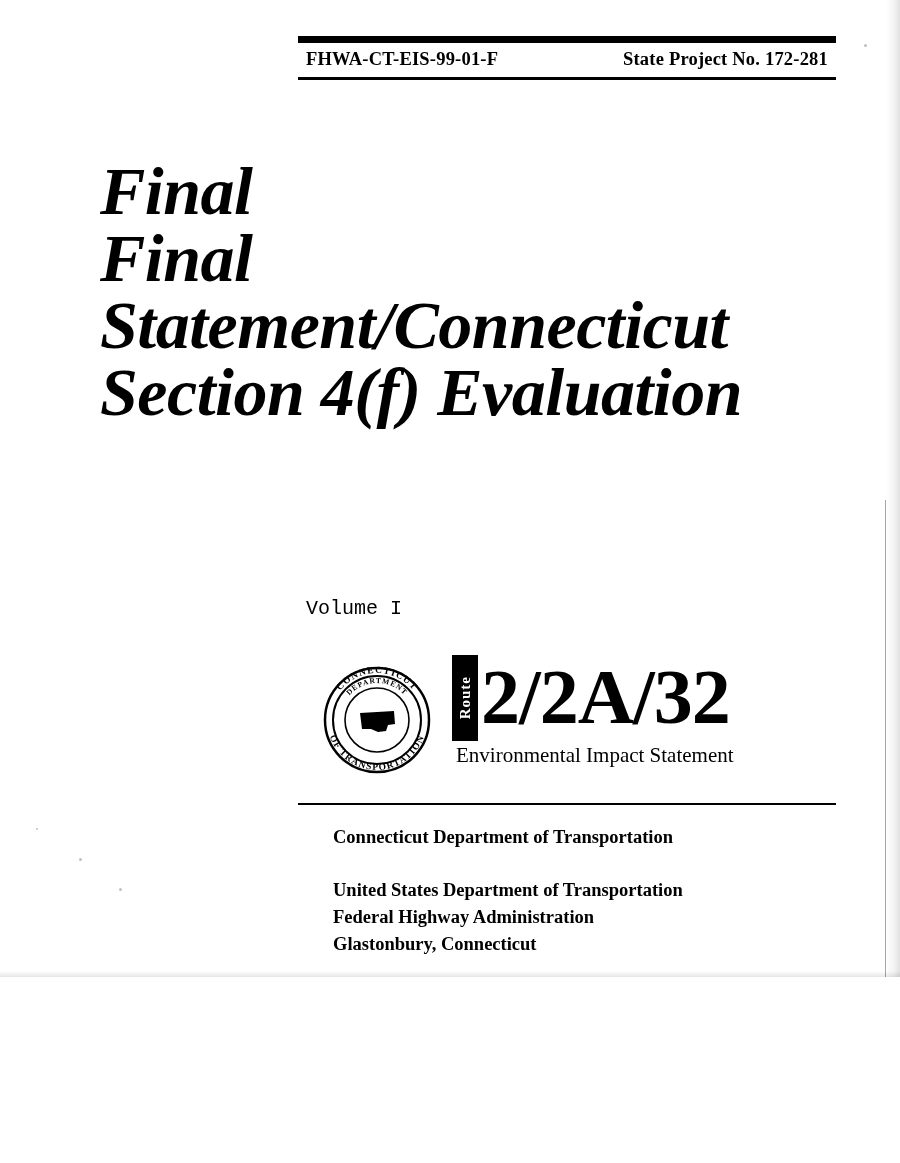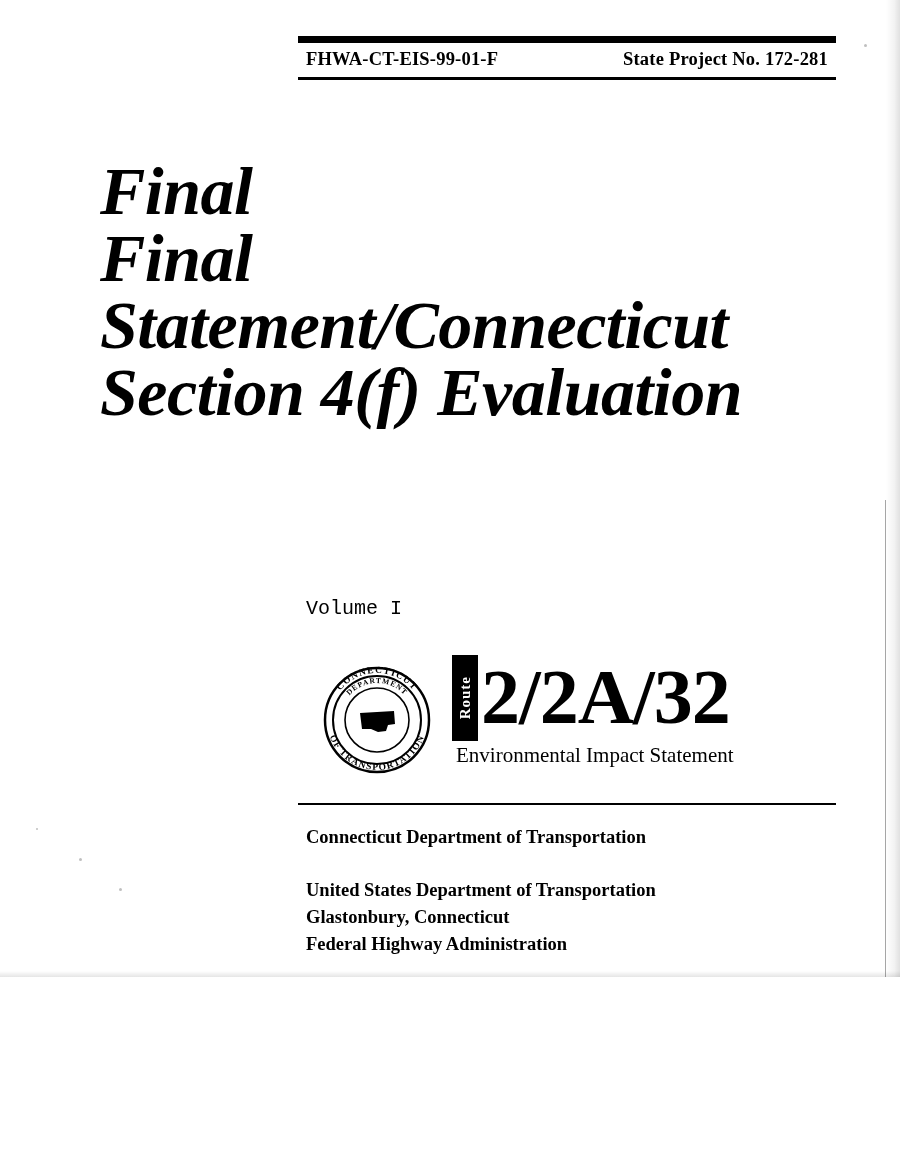--- a/index.html
+++ b/index.html
@@ -175,20 +175,21 @@
     position: absolute;
     left: 306px;
     top: 824px;
     font-family: "Liberation Serif", serif;
     font-weight: bold;
     font-size: 18.5px;
     line-height: 27px;
   }
   .agency .group {
     margin-bottom: 26px;
+    margin-left: 27px;
   }
   .agency .group:last-child {
     margin-bottom: 0;
   }
 
   .pub-date {
     position: absolute;
     left: 296px;
     top: 1036px;
     font-family: Liberation Mono, monospace;
@@ -267,22 +268,22 @@
   </div>
 
   <div class="agency-rule"></div>
 
   <div class="agency">
     <div class="group">
       <div>Connecticut Department of Transportation</div>
     </div>
     <div class="group">
       <div>United States Department of Transportation</div>
+      <div>Federal Highway Administration</div>
       <div>Glastonbury, Connecticut</div>
-      <div>Federal Highway Administration</div>
     </div>
   </div>
 
   <div class="pub-date">August, 2004</div>
 
   <span class="speck" style="left:79px; top:858px; width:3px; height:3px;"></span>
   <span class="speck" style="left:119px; top:888px; width:3px; height:3px;"></span>
   <span class="speck" style="left:36px; top:828px; width:2px; height:2px;"></span>
   <span class="speck" style="left:864px; top:44px; width:3px; height:3px;"></span>
   <span class="speck" style="left:470px; top:1000px; width:3px; height:3px;"></span>

